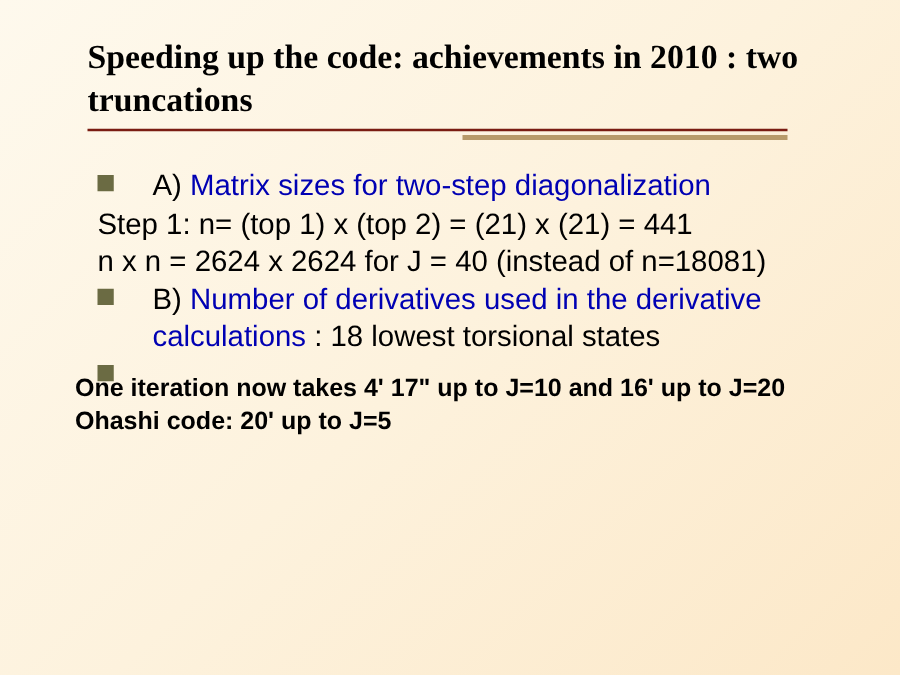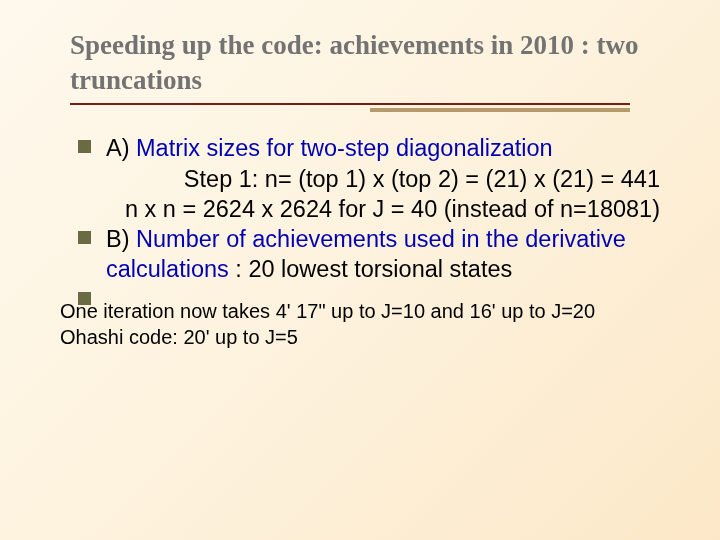--- a/index.html
+++ b/index.html
@@ -18,21 +18,21 @@
   }
   .title-area {
     padding-left: 40px;
     padding-right: 40px;
     margin-bottom: 6px;
   }
   .title {
     font-family: "Times New Roman", Times, serif;
     font-size: 27px;
     font-weight: bold;
-    color: #737373;
+    color: #000000;
     line-height: 1.28;
   }
   .title-rule {
     margin-top: 4px;
     margin-left: 40px;
     margin-right: 60px;
     height: 8px;
     position: relative;
   }
   .title-rule .thin {
@@ -47,40 +47,39 @@
     border-top: 4px solid #b79a6a;
   }
   .body {
     padding: 22px 30px 0 48px;
     font-size: 23.5px;
     color: #000;
     line-height: 1.28;
   }
   .bullet {
     position: relative;
-    padding-left: 28px;
+    padding-left: 44px;
     margin-bottom: 1px;
   }
   .bullet-marker {
     position: absolute;
     left: 0;
     top: 7px;
     width: 13px;
     height: 13px;
     background: #6b6b43;
   }
   .noindent {
     padding-left: 0;
-    text-align: right;
   }
   .blue { color: #0000b3; }
   .footer {
     padding: 14px 30px 0 30px;
     font-size: 20px;
-    font-weight: normal;
+    font-weight: bold;
     color: #000;
     line-height: 1.28;
   }
 </style>
 </head>
 <body>
 
 <div class="slide">
 
   <div class="title-area">
@@ -96,21 +95,21 @@
     <div class="bullet">
       <span class="bullet-marker"></span>
       <span>A) </span><span class="blue">Matrix sizes for two-step diagonalization</span>
     </div>
 
     <div class="noindent">Step 1:  n= (top 1) x (top 2) = (21) x (21) = 441</div>
     <div class="noindent"> n x n = 2624 x 2624 for J = 40 (instead of n=18081)</div>
 
     <div class="bullet">
       <span class="bullet-marker"></span>
-      <span>B) </span><span class="blue">Number of achievements used in the derivative calculations</span><span> : 20 lowest torsional states</span>
+      <span>B) </span><span class="blue">Number of derivatives used in the derivative calculations</span><span> : 18 lowest torsional states</span>
     </div>
 
     <div class="bullet">
       <span class="bullet-marker"></span>
     </div>
 
   </div>
 
   <div class="footer">
     <div>One iteration now takes 4' 17" up to J=10 and 16' up to J=20</div>

